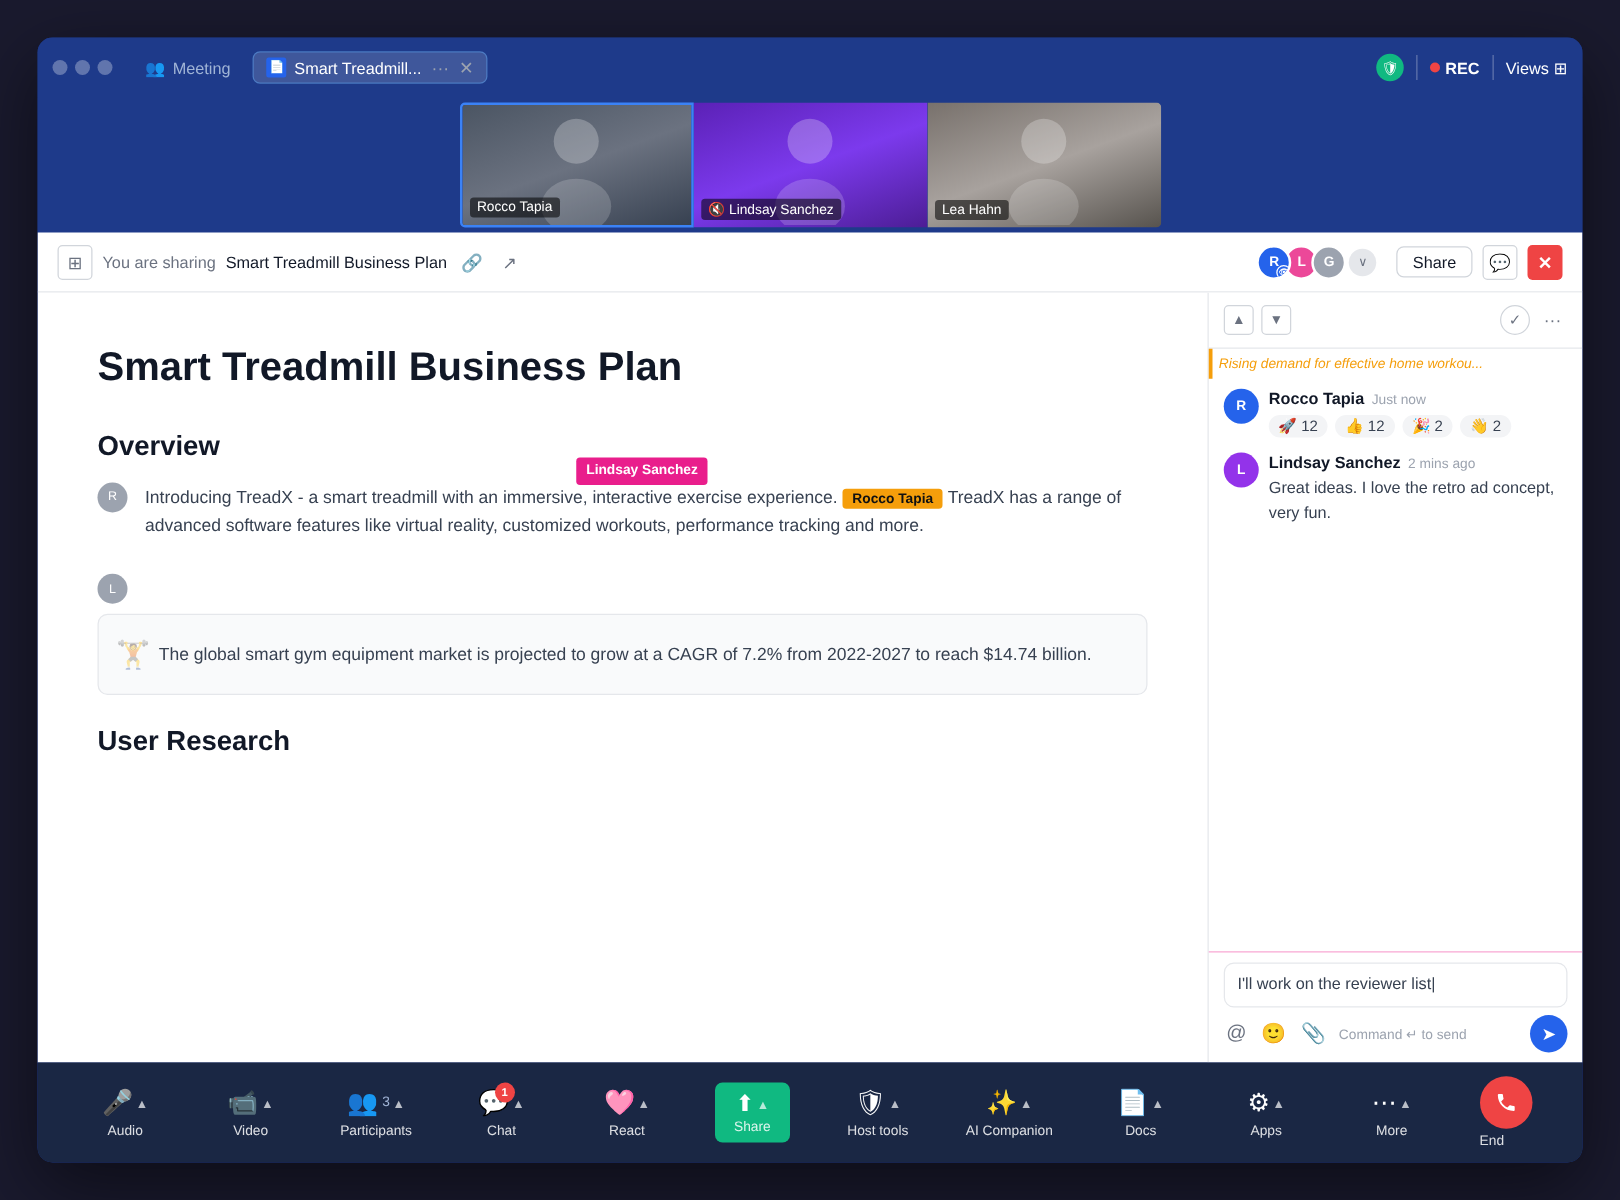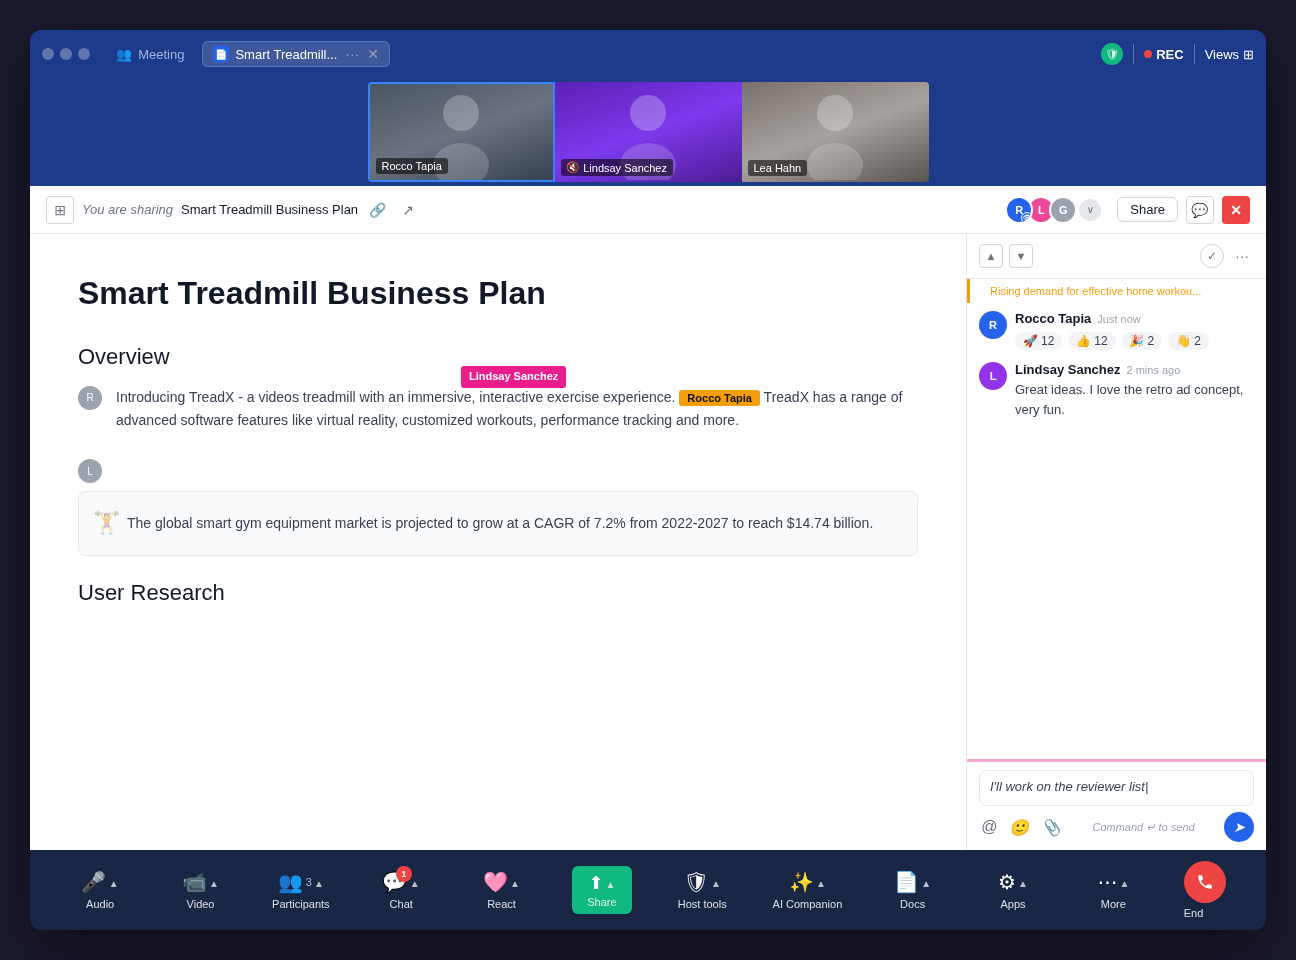--- a/index.html
+++ b/index.html
@@ -201,21 +201,20 @@
       align-items: center;
       justify-content: center;
       cursor: pointer;
       color: #6b7280;
       font-size: 14px;
     }
 
     .sharing-label {
       color: #6b7280;
       font-size: 13px;
-      font-style: italic;
     }
 
     .doc-title-share {
       color: #111827;
       font-size: 13px;
       font-weight: 500;
     }
 
     .share-icons {
       display: flex;
@@ -333,21 +332,21 @@
     .doc-title {
       font-size: 32px;
       font-weight: 700;
       color: #111827;
       margin-bottom: 32px;
       line-height: 1.2;
     }
 
     .section-heading {
       font-size: 22px;
-      font-weight: 400;
+      font-weight: 700;
       color: #111827;
       margin-bottom: 16px;
     }
 
     .doc-paragraph {
       font-size: 14px;
       line-height: 1.6;
       color: #374151;
       margin-bottom: 24px;
       position: relative;
@@ -470,26 +469,27 @@
       align-items: center;
       justify-content: center;
       font-size: 14px;
       color: #6b7280;
       cursor: pointer;
     }
 
     .chat-thread-label {
       font-size: 11px;
       color: #f59e0b;
-      padding: 6px 20px;
+      padding: 6px 5px;
       border-left: 3px solid #f59e0b;
       margin: 0;
       white-space: nowrap;
       overflow: hidden;
       text-overflow: ellipsis;
+      font-style: italic;
     }
 
     .chat-messages {
       flex: 1;
       overflow-y: auto;
       padding: 8px 12px;
       display: flex;
       flex-direction: column;
       gap: 12px;
     }
@@ -556,23 +556,22 @@
       background: #f3f4f6;
       border-radius: 12px;
       padding: 2px 8px;
       font-size: 12px;
       color: #374151;
       cursor: pointer;
     }
 
     
     .chat-input-area {
-      border-top: 3px solid #f9a8d4;
+      border-top: 1px solid #f9a8d4;
       padding: 8px 12px;
-      font-style: italic;
     }
 
     .chat-input-box {
       border: 1px solid #e5e7eb;
       border-radius: 8px;
       padding: 8px 10px;
       font-size: 13px;
       color: #374151;
       background: white;
       min-height: 36px;
@@ -589,21 +588,21 @@
       color: #6b7280;
       font-size: 16px;
       cursor: pointer;
       padding: 2px;
     }
 
     .chat-send-hint {
       flex: 1;
       font-size: 11px;
       color: #9ca3af;
-      text-align: center;
+      text-align: left;
     }
 
     .chat-send-btn {
       width: 30px;
       height: 30px;
       border-radius: 50%;
       background: #2563eb;
       display: flex;
       align-items: center;
       justify-content: center;
@@ -849,21 +848,21 @@
 
       <div class="doc-content">
         <h1 class="doc-title">Smart Treadmill Business Plan</h1>
 
         <h2 class="section-heading">Overview</h2>
 
         <div class="doc-paragraph" style="display:flex;align-items:flex-start;gap:8px;position:relative;">
           <div class="avatar-small">R</div>
           <div style="position:relative;flex:1;">
             <span class="author-tag tag-lindsay">Lindsay Sanchez</span>
-            <span>Introducing TreadX - a videos treadmill with an immersive, interactive exercise experience. </span>
+            <span>Introducing TreadX - a smart treadmill with an immersive, interactive exercise experience. </span>
             <span class="author-tag tag-rocco" style="position:relative;top:0;left:0;display:inline;padding:2px 8px;">Rocco Tapia</span>
             <span>TreadX has a range of advanced software features like virtual reality, customized workouts, performance tracking and more.</span>
           </div>
         </div>
 
         <div style="display:flex;align-items:flex-start;gap:8px;margin-bottom:8px;">
           <div class="avatar-small" style="margin-top:4px;">L</div>
         </div>
 
 

